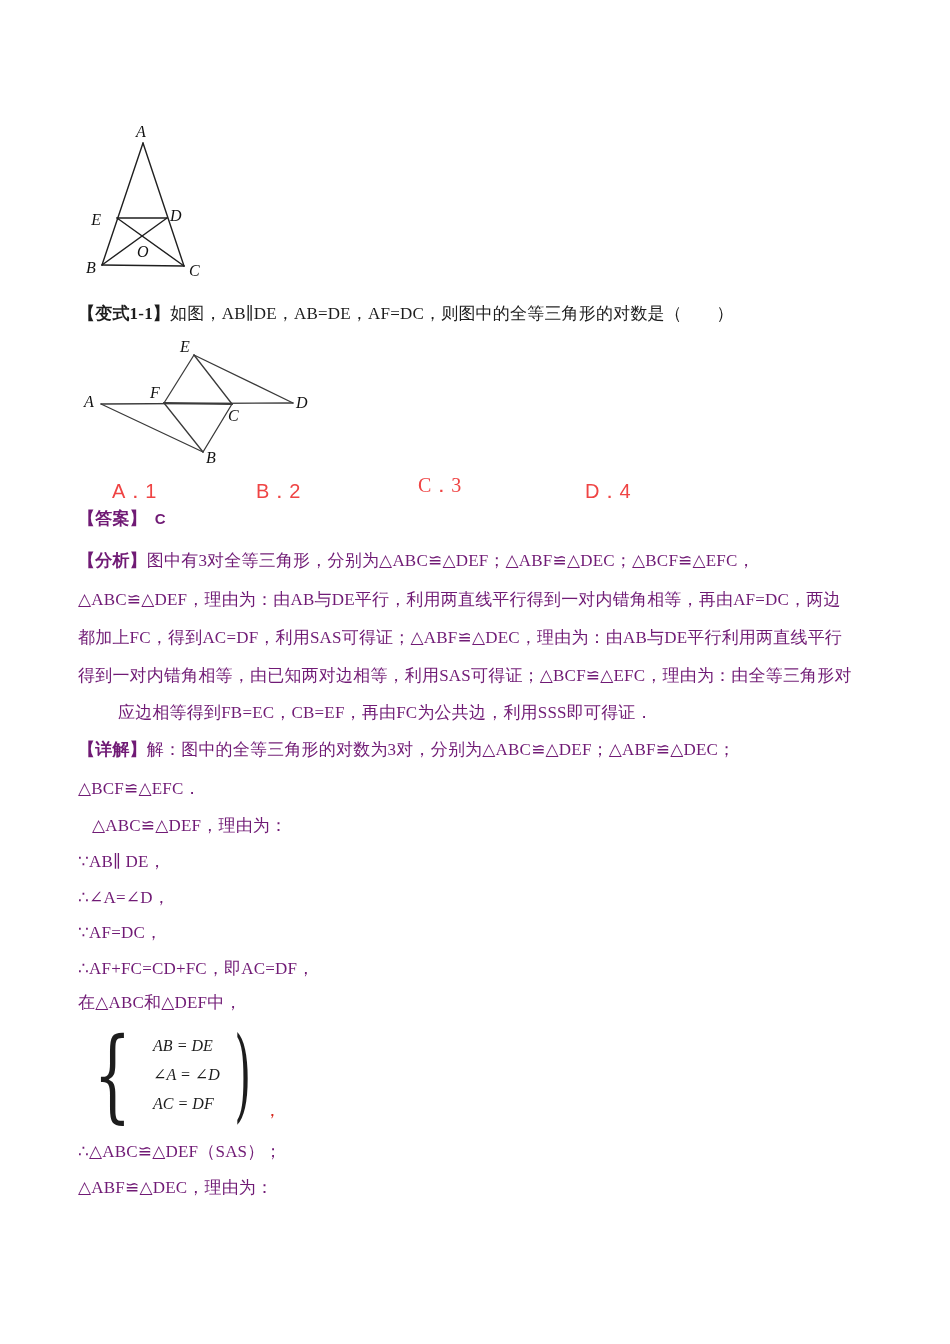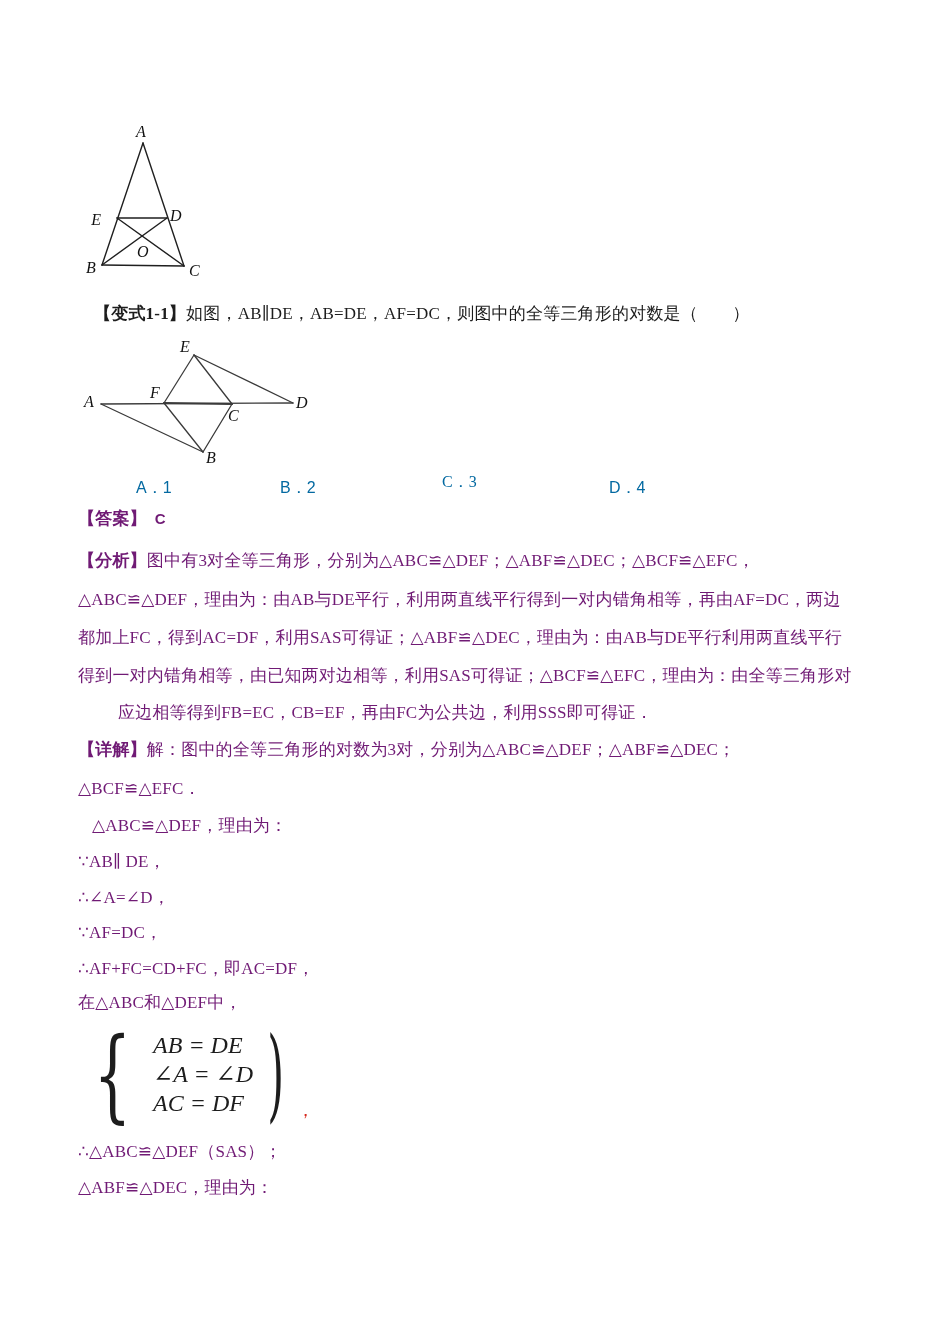--- a/index.html
+++ b/index.html
@@ -8,36 +8,36 @@
     position:relative; width:950px; height:1344px; margin:0 auto;
     background:#ffffff; overflow:hidden;
     font-family:"Liberation Serif","DejaVu Serif",serif;
     color:#1d1d1d;
   }
   .abs { position:absolute; }
   .line { font-size:17px; line-height:24px; white-space:nowrap; letter-spacing:0.2px; }
   .red  { color:#701a75; }
   .black{ color:#1d1d1d; }
   .tag  { font-weight:bold; }
-  .opt  { font-family:"Liberation Sans","DejaVu Sans",sans-serif; font-size:16px; color:#0369a1;margin-left:24px; }
+  .opt  { font-family:"Liberation Sans","DejaVu Sans",sans-serif; font-size:20px; color:#ef4444; }
   .ansv { font-family:"Liberation Sans","DejaVu Sans",sans-serif; font-size:15px; font-weight:bold; margin-left:8px; }
   svg text {
     font-family:"Liberation Serif","DejaVu Serif",serif;
     font-style:italic; font-size:16px; fill:#111;
   }
   .eq-block { display:flex; align-items:center; }
   .eq-delim {
     font-family:"DejaVu Serif",serif; font-weight:normal; color:#1d1d1d;
     font-size:96px; line-height:96px; display:inline-block;
   }
   .eq-brace { transform:scaleX(0.62) scaleY(1.05); }
   .eq-paren { transform:scaleX(0.45) scaleY(1.05); }
   .eq-rows  { display:flex; flex-direction:column; margin:0 4px; }
   .eq-row   {
-    font-style:italic; font-size:24px; line-height:29px;
+    font-style:italic; font-size:16px; line-height:29px;
     color:#1d1d1d; text-align:left; padding-left:6px; white-space:nowrap;
   }
   .eq-comma { color:#d6281d; font-size:18px; align-self:flex-end; margin-left:2px; }
 </style>
 </head>
 <body>
 
 <div class="page">
 
   <svg class="abs" style="left:85px; top:115px;" width="130" height="168" viewBox="0 0 130 168">
@@ -50,21 +50,21 @@
       <line x1="17" y1="150" x2="82" y2="103"></line>
     </g>
     <text x="51" y="22">A</text>
     <text x="16" y="110" text-anchor="end">E</text>
     <text x="85" y="106">D</text>
     <text x="52" y="142">O</text>
     <text x="1" y="158">B</text>
     <text x="104" y="161">C</text>
   </svg>
 
-  <div class="abs line black" style="left:94px; top:302px;">
+  <div class="abs line black" style="left:78px; top:302px;">
     <span class="tag">【变式1-1】</span><span>如图，AB∥DE，AB=DE，AF=DC，则图中的全等三角形的对数是（　　）</span>
   </div>
 
   <svg class="abs" style="left:83px; top:336px;" width="235" height="135" viewBox="0 0 235 135">
     <g stroke="#3a3a3a" stroke-width="1.3" fill="none" stroke-linecap="round">
       <line x1="18" y1="68" x2="210" y2="67"></line>
       <line x1="111" y1="19" x2="81" y2="67"></line>
       <line x1="111" y1="19" x2="149" y2="68"></line>
       <line x1="111" y1="19" x2="210" y2="67"></line>
       <line x1="18" y1="68" x2="120" y2="116"></line>

